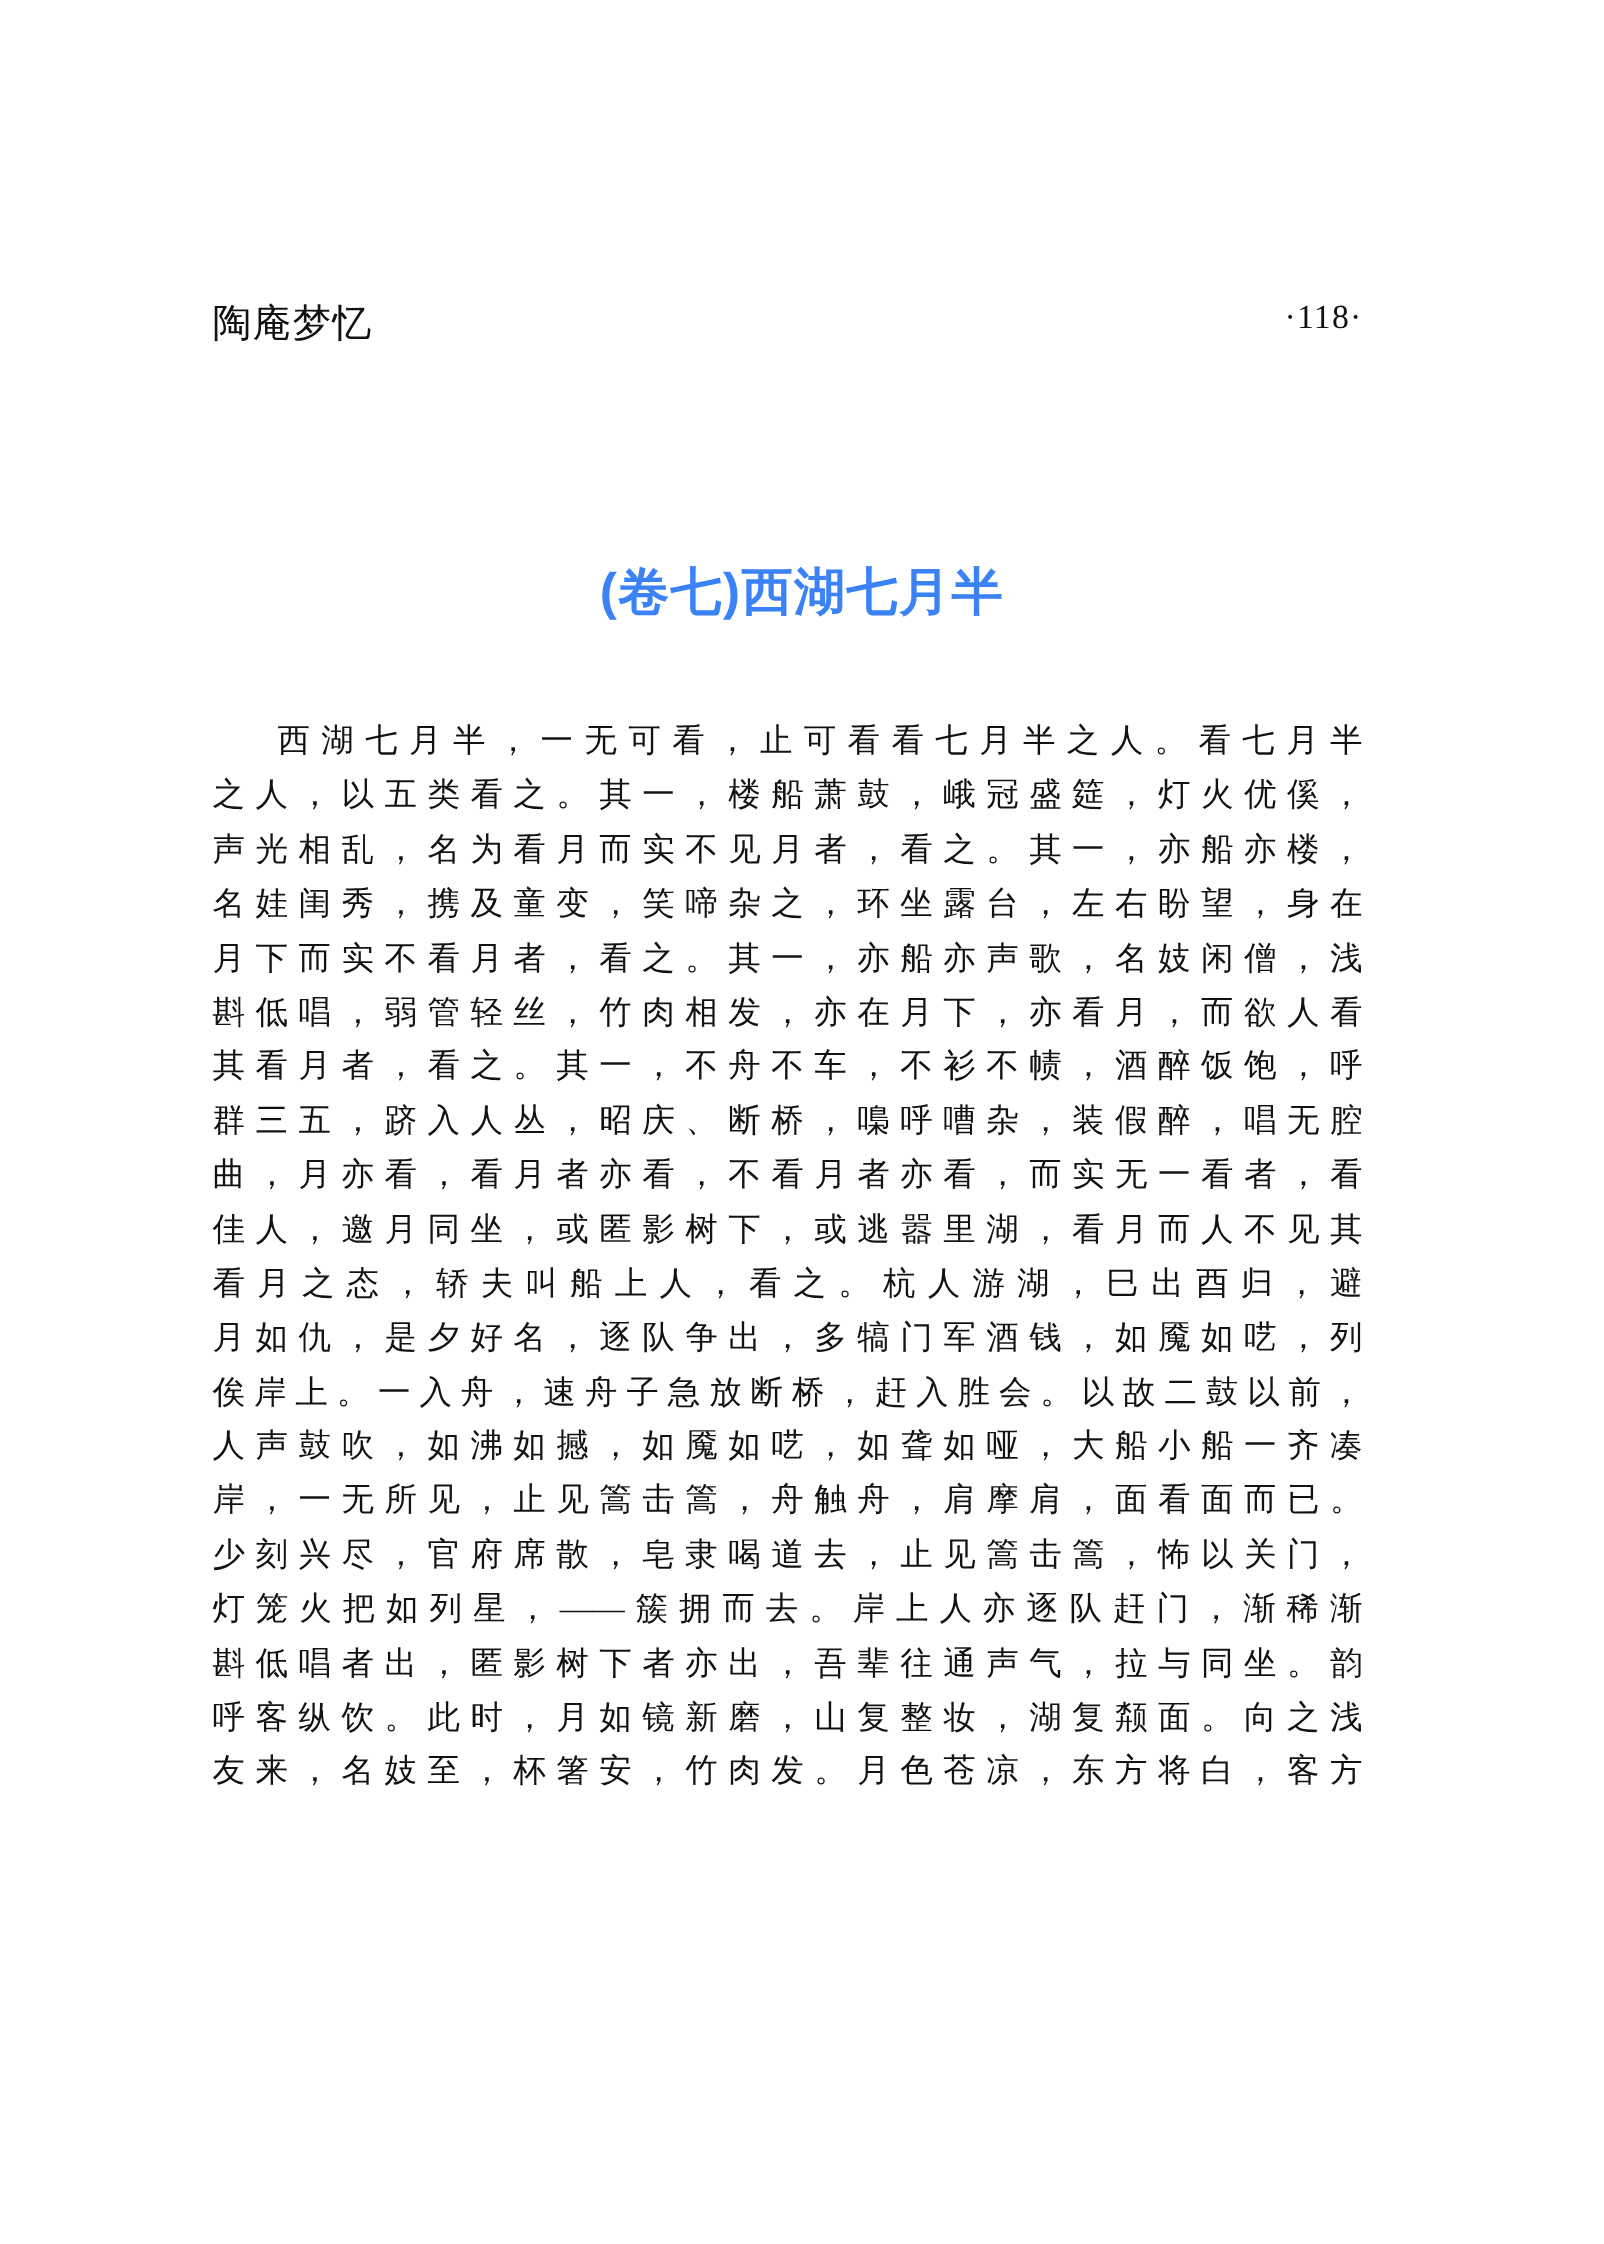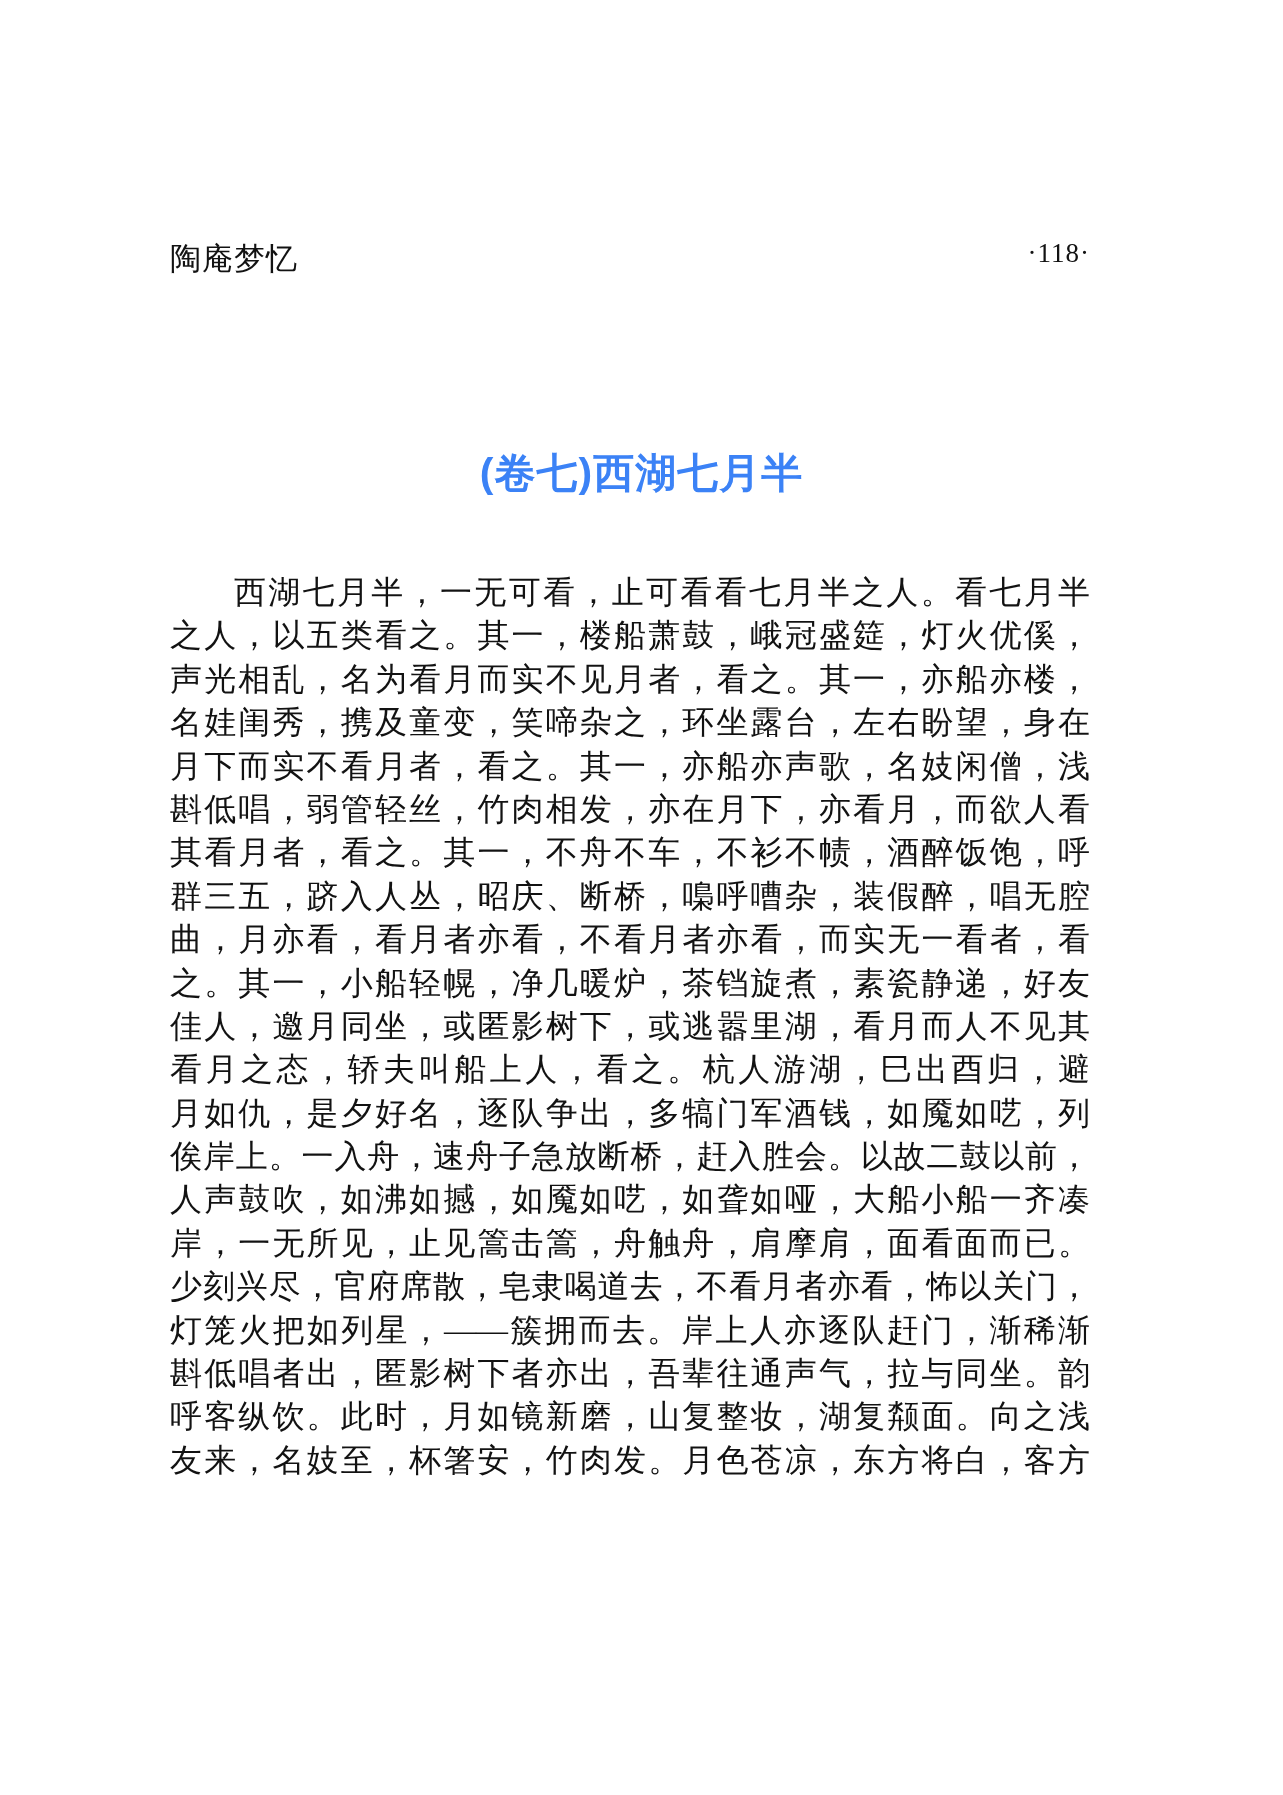--- a/index.html
+++ b/index.html
@@ -43,21 +43,21 @@
     font-family: "Liberation Sans", "DejaVu Sans", sans-serif;
     font-weight: bold;
     font-size: 41px;
     letter-spacing: 1px;
   }
   .body-text {
     position: absolute;
     top: 571px;
     left: 170px;
     width: 920px;
-    font-size: 32px;
+    font-size: 26px;
   }
   .text-line {
     height: 43.4px;
     line-height: 43.4px;
     white-space: nowrap;
     text-align: justify;
     -moz-text-align-last: justify;
     text-align-last: justify;
   }
   .text-line:first-child {
@@ -79,27 +79,26 @@
   <div class="body-text">
       <div class="text-line">西湖七月半，一无可看，止可看看七月半之人。看七月半</div>
       <div class="text-line">之人，以五类看之。其一，楼船萧鼓，峨冠盛筵，灯火优傒，</div>
       <div class="text-line">声光相乱，名为看月而实不见月者，看之。其一，亦船亦楼，</div>
       <div class="text-line">名娃闺秀，携及童变，笑啼杂之，环坐露台，左右盼望，身在</div>
       <div class="text-line">月下而实不看月者，看之。其一，亦船亦声歌，名妓闲僧，浅</div>
       <div class="text-line">斟低唱，弱管轻丝，竹肉相发，亦在月下，亦看月，而欲人看</div>
       <div class="text-line">其看月者，看之。其一，不舟不车，不衫不帻，酒醉饭饱，呼</div>
       <div class="text-line">群三五，跻入人丛，昭庆、断桥，嘄呼嘈杂，装假醉，唱无腔</div>
       <div class="text-line">曲，月亦看，看月者亦看，不看月者亦看，而实无一看者，看</div>
-      <div class="text-line">之。其一，小船轻幌，净几暖炉，茶铛旋煮，素瓷静递，好友</div>
       <div class="text-line">佳人，邀月同坐，或匿影树下，或逃嚣里湖，看月而人不见其</div>
       <div class="text-line">看月之态，轿夫叫船上人，看之。杭人游湖，巳出酉归，避</div>
       <div class="text-line">月如仇，是夕好名，逐队争出，多犒门军酒钱，如魇如呓，列</div>
       <div class="text-line">俟岸上。一入舟，速舟子急放断桥，赶入胜会。以故二鼓以前，</div>
       <div class="text-line">人声鼓吹，如沸如撼，如魇如呓，如聋如哑，大船小船一齐凑</div>
       <div class="text-line">岸，一无所见，止见篙击篙，舟触舟，肩摩肩，面看面而已。</div>
-      <div class="text-line">少刻兴尽，官府席散，皂隶喝道去，不看月者亦看，怖以关门，</div>
+      <div class="text-line">少刻兴尽，官府席散，皂隶喝道去，止见篙击篙，怖以关门，</div>
       <div class="text-line">灯笼火把如列星，——簇拥而去。岸上人亦逐队赶门，渐稀渐</div>
       <div class="text-line">斟低唱者出，匿影树下者亦出，吾辈往通声气，拉与同坐。韵</div>
       <div class="text-line">呼客纵饮。此时，月如镜新磨，山复整妆，湖复颒面。向之浅</div>
       <div class="text-line">友来，名妓至，杯箸安，竹肉发。月色苍凉，东方将白，客方</div>
     </div>
 
 </div>
 
 </body></html>

